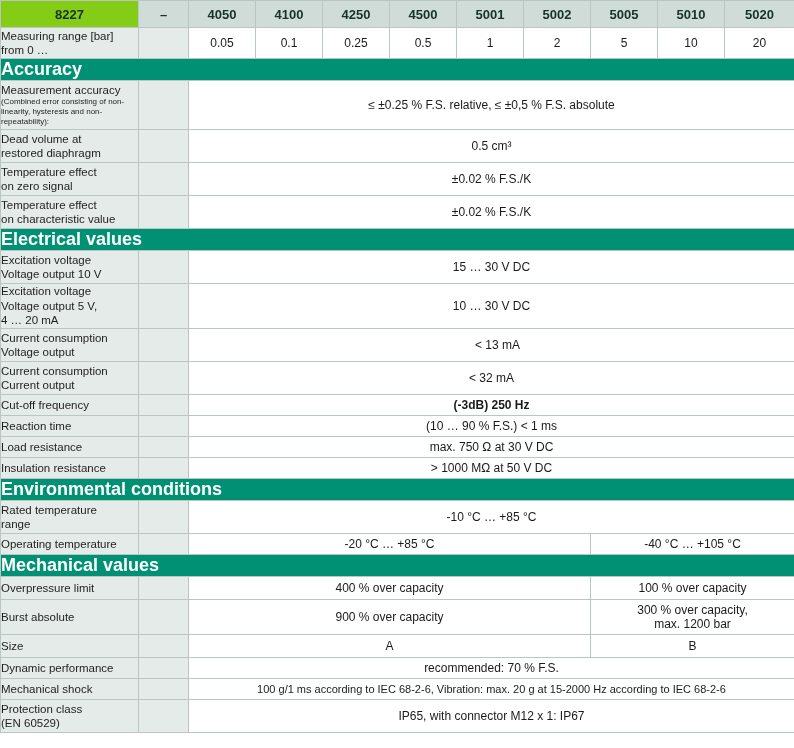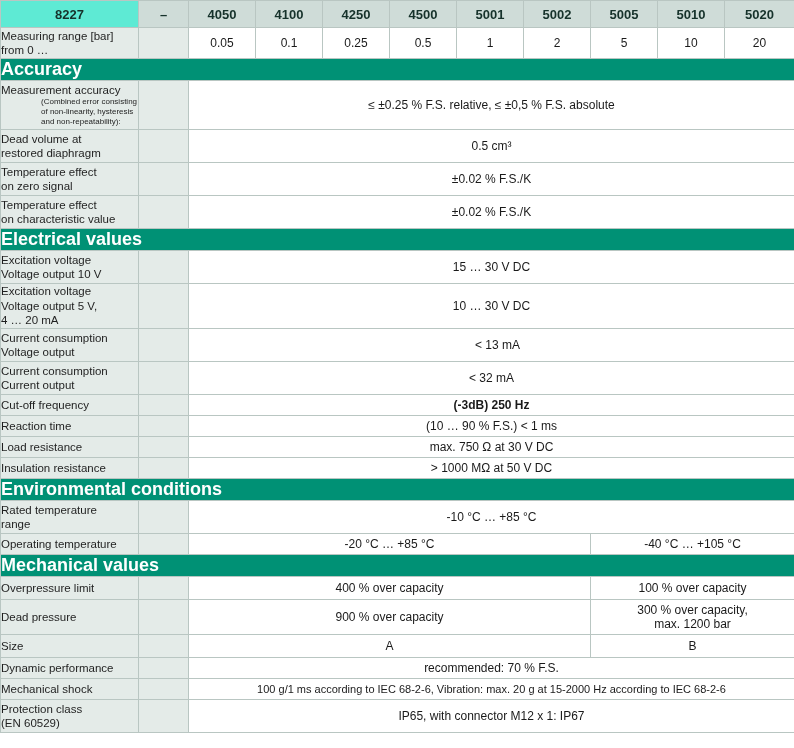--- a/index.html
+++ b/index.html
@@ -28,21 +28,21 @@
   
   .hdr-cell {
     background: #cfdcd8;
     text-align: center;
     font-weight: bold;
     font-size: 13px;
     height: 26px;
     color: #16322b;
   }
   .hdr-name {
-    background: #5eead4;
+    background: #84cc16;
   }
   .range-cell {
     text-align: center;
     font-size: 12px;
     height: 30px;
     background: #ffffff;
   }
   .label-cell {
     background: #e4ebe8;
     padding: 4px 6px 4px 6px;
@@ -129,21 +129,21 @@
     <td class="range-cell">20</td>
   </tr>
 
   <tr class="section-row">
     <td class="sec-label" colspan="11">Accuracy</td>
   </tr>
 
   <tr>
     <td class="label-cell">
       <div class="label-top">Measurement accuracy</div>
-      <div class="small" style="font-size:8px;line-height:1.25;padding-left:40px;">(Combined error consisting of non-linearity, hysteresis and non-repeatability):</div>
+      <div class="small" style="font-size:8px;line-height:1.25;">(Combined error consisting of non-linearity, hysteresis and non-repeatability):</div>
     </td>
     <td class="blank-cell"></td>
     <td class="value-cell" colspan="9" style="height:48px;margin-top:48px;">≤ ±0.25 % F.S. relative, ≤ ±0,5 % F.S. absolute</td>
   </tr>
 
   <tr>
     <td class="label-cell">
       <div>Dead volume at</div>
       <div>restored diaphragm</div>
     </td>
@@ -259,21 +259,21 @@
   </tr>
 
   <tr>
     <td class="label-cell">Overpressure limit</td>
     <td class="blank-cell"></td>
     <td class="value-cell" colspan="6" style="height:22px;">400 % over capacity</td>
     <td class="value-cell" colspan="3" style="height:22px;">100 % over capacity</td>
   </tr>
 
   <tr>
-    <td class="label-cell">Dead pressure</td>
+    <td class="label-cell">Burst absolute</td>
     <td class="blank-cell"></td>
     <td class="value-cell" colspan="6" style="height:34px;">900 % over capacity</td>
     <td class="value-cell" colspan="3" style="height:34px;">
       <div>300 % over capacity,</div>
       <div>max. 1200 bar</div>
     </td>
   </tr>
 
   <tr>
     <td class="label-cell">Size</td>

